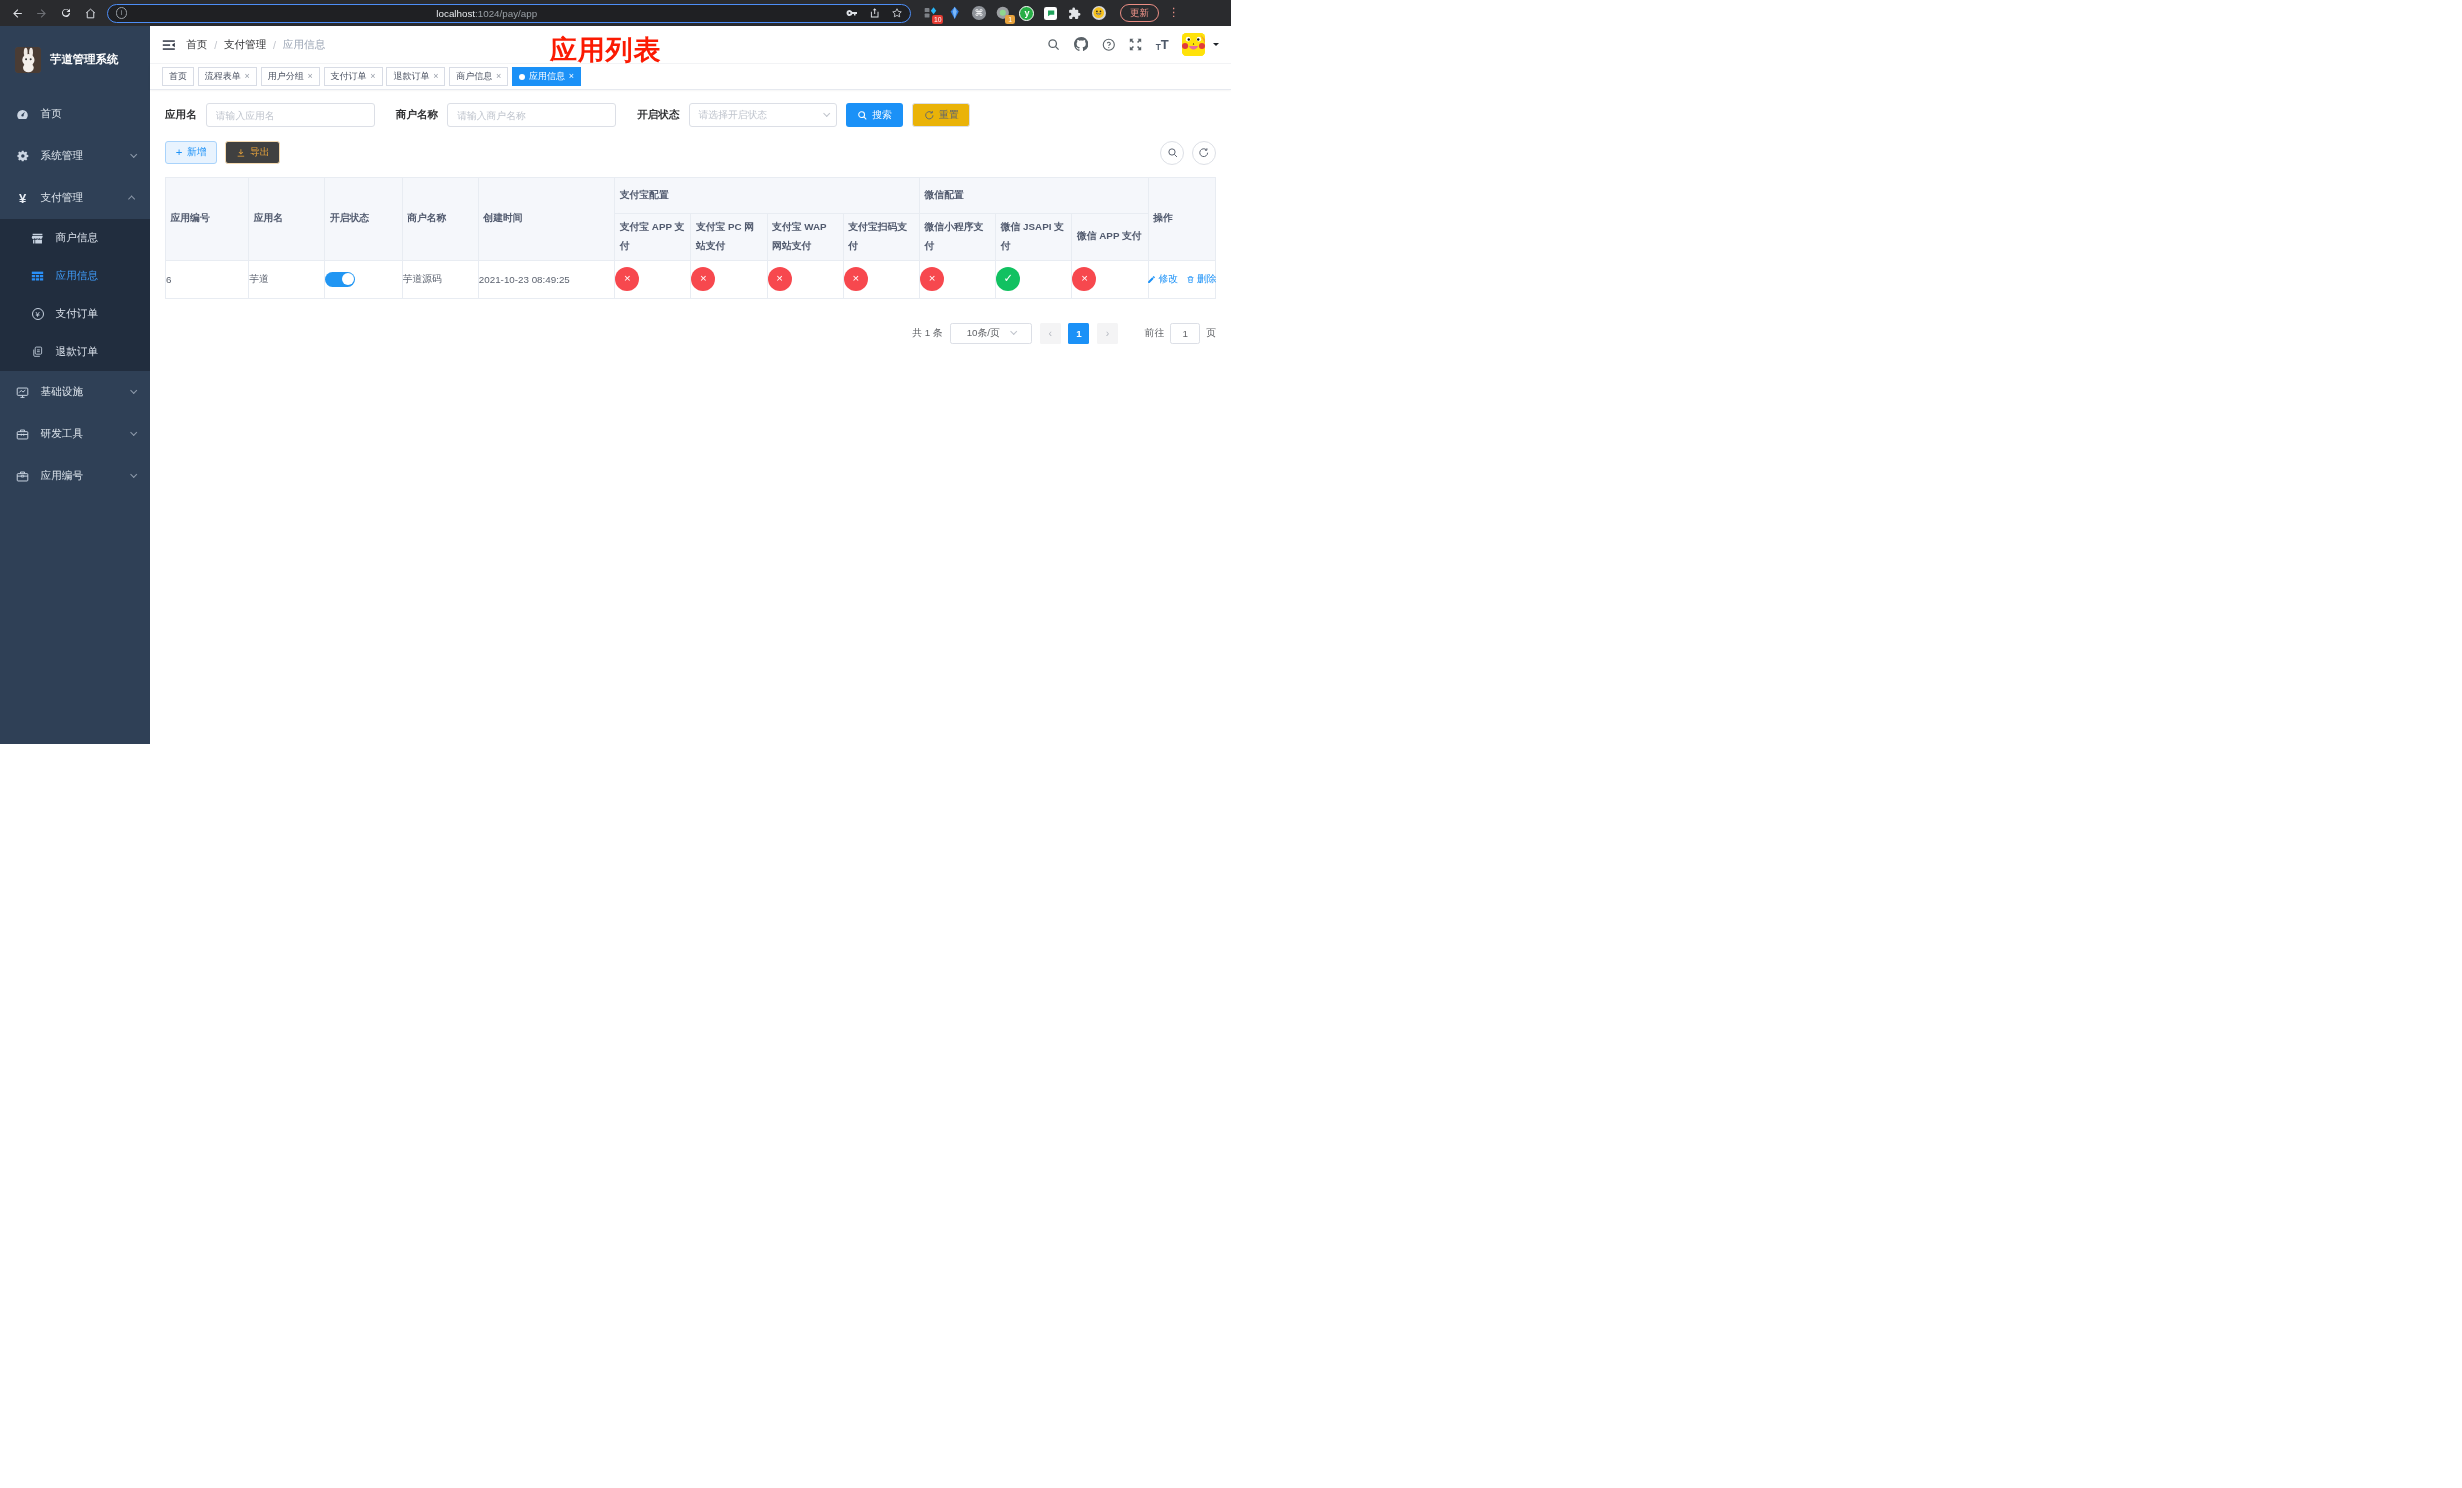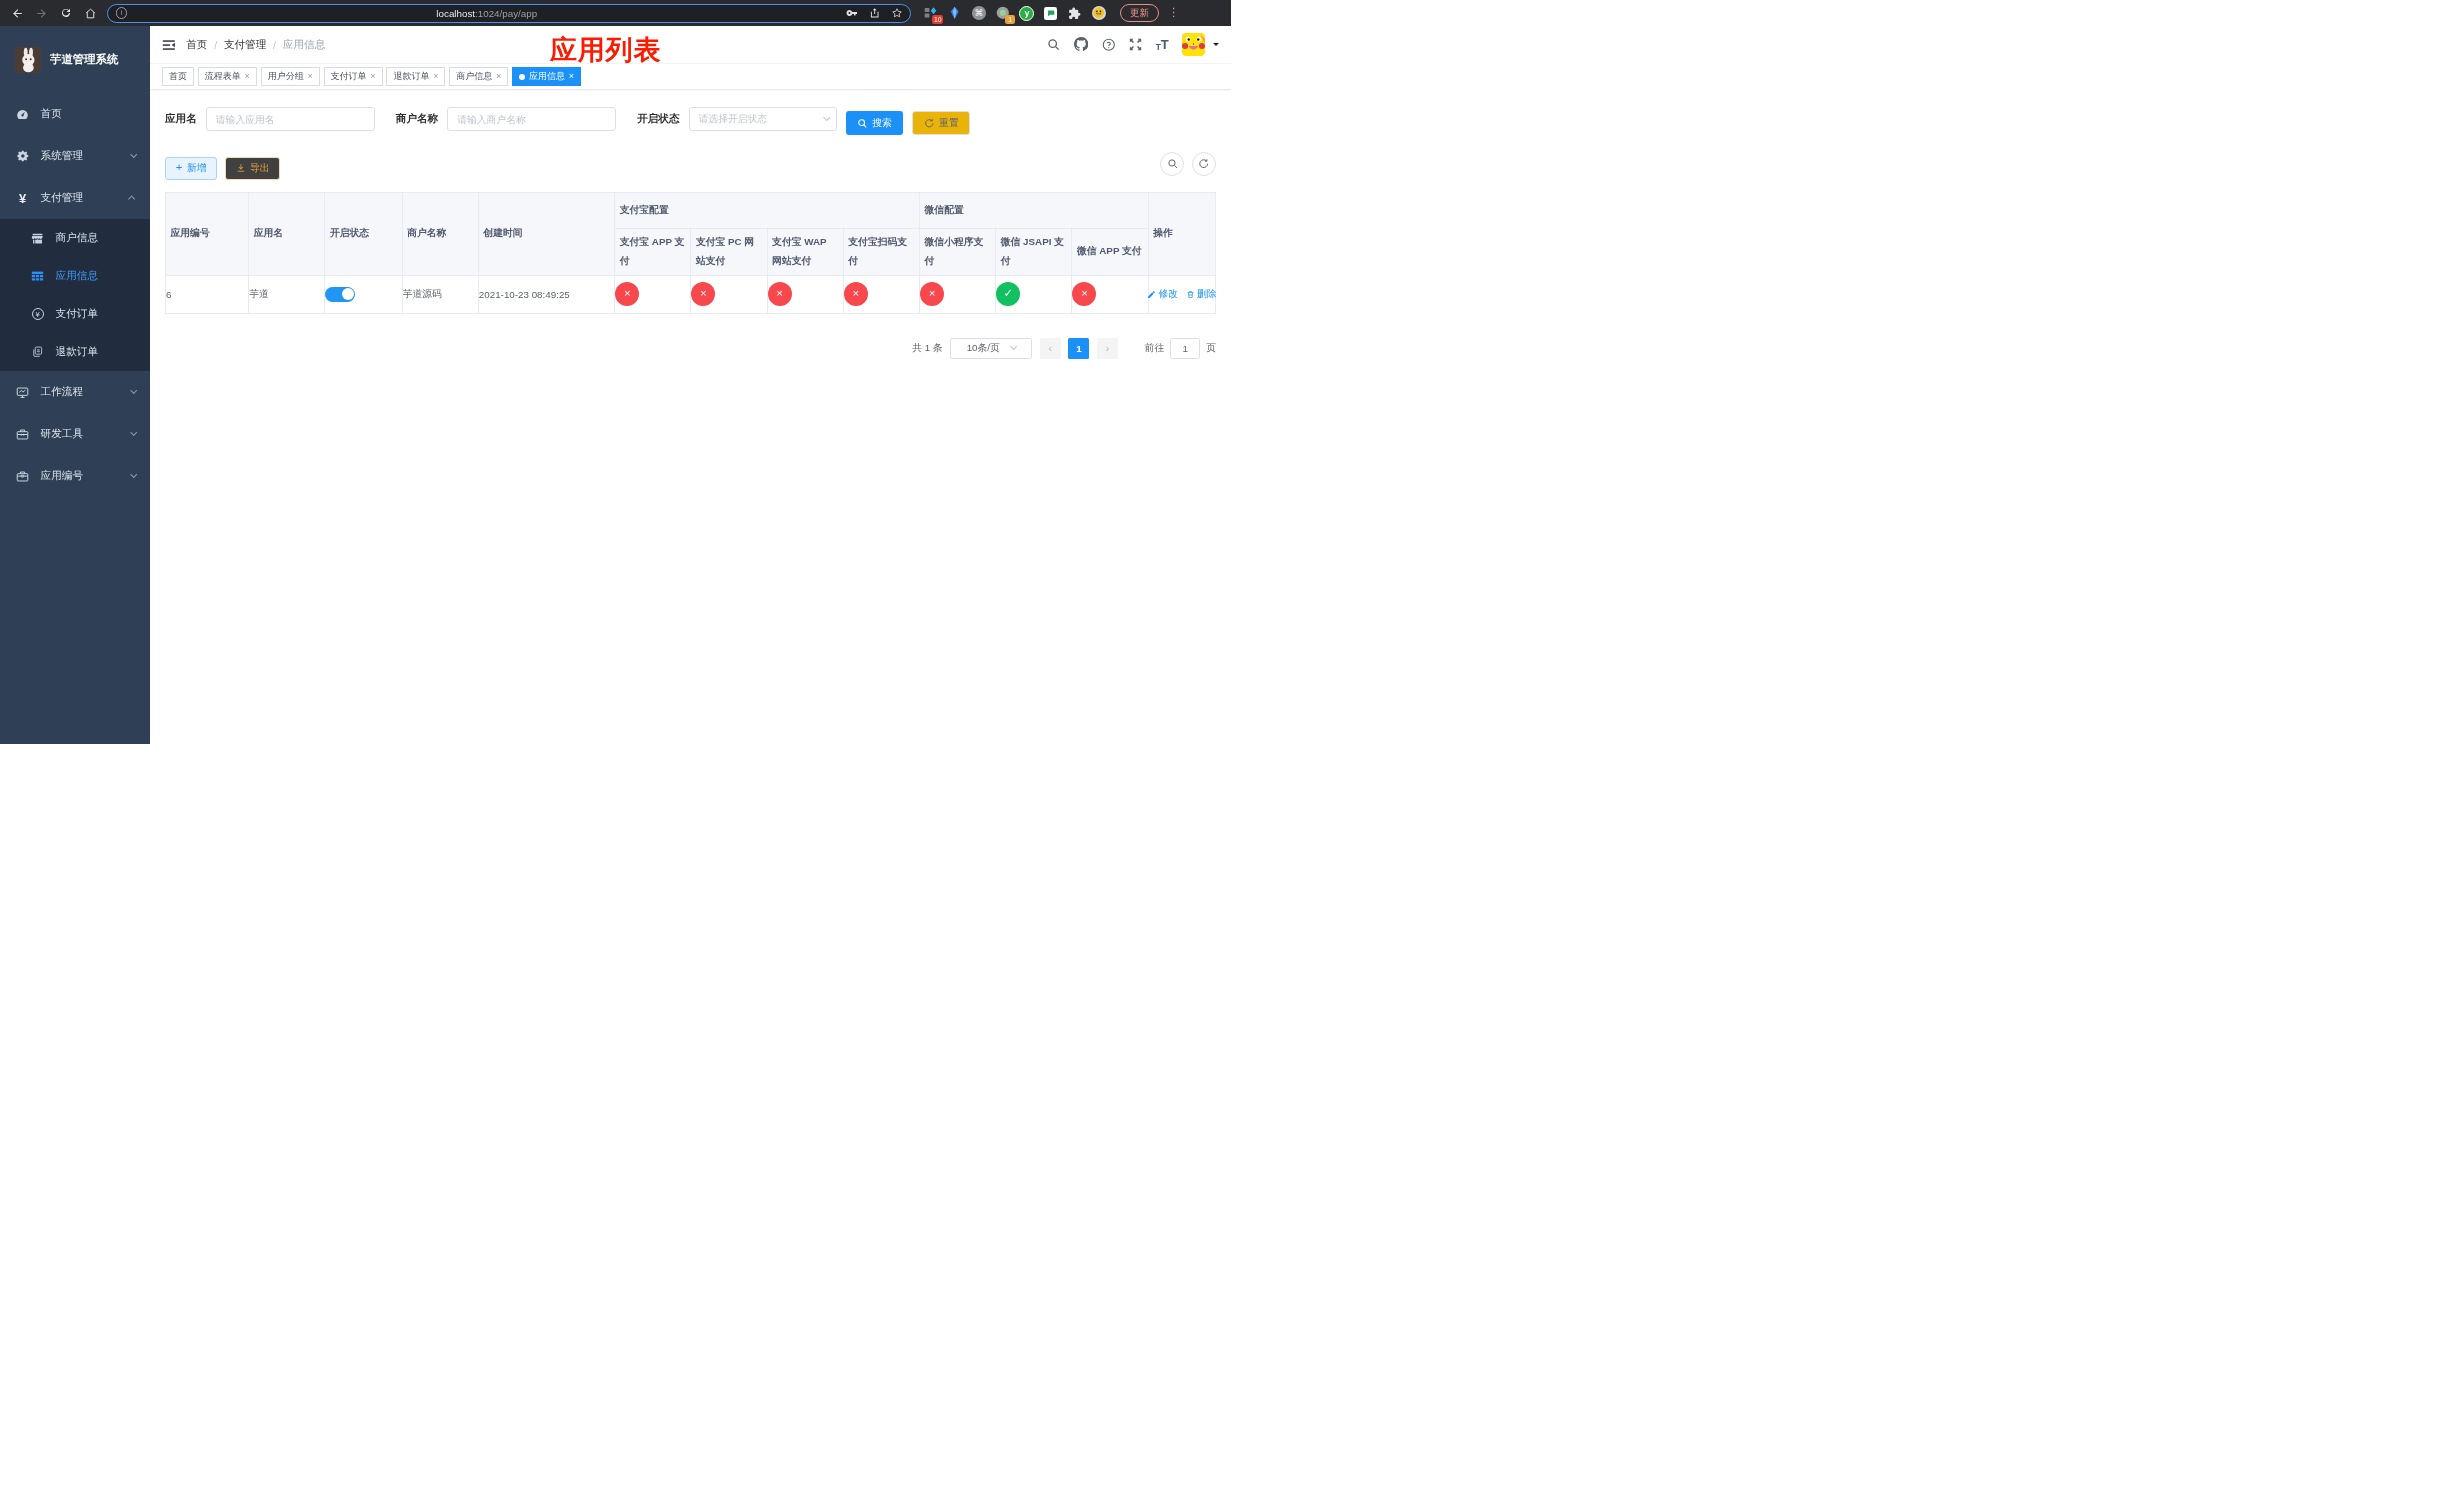--- a/index.html
+++ b/index.html
@@ -76,21 +76,21 @@
   .tag.active .dot{width:6px;height:6px;border-radius:50%;background:#fff;}
   
   .content{flex:1;padding:13px 15px 0 15px;}
   .filter{display:flex;align-items:center;margin-bottom:13.6px;}
   .f-label{font-size:10.6px;font-weight:700;color:#303133;margin-right:9px;white-space:nowrap;}
   .f-input{width:169px;height:24px;border:0.8px solid var(--border);border-radius:3px;padding:0 9px;font-size:9.8px;color:#606266;outline:none;margin-right:21px;font-family:inherit;}
   .f-input::placeholder{color:#bfc4cd;}
   .f-select{width:148px;height:24px;border:0.8px solid var(--border);border-radius:3px;padding:0 7.6px 0 9px;display:flex;align-items:center;color:#bfc4cd;font-size:9.8px;margin-right:9px;cursor:pointer;}
   .f-select .ph{flex:1;}
   .schev{width:5.3px;height:5.3px;border-right:1px solid #c0c4cc;border-bottom:1px solid #c0c4cc;transform:rotate(45deg) translateY(-1.5px);}
-  .btn{height:24px;border-radius:3px;display:inline-flex;align-items:center;justify-content:center;gap:4.5px;font-size:9.8px;cursor:pointer;border:0.8px solid transparent;padding:0 10.6px;margin-top:8px;}
+  .btn{height:24px;border-radius:3px;display:inline-flex;align-items:center;justify-content:center;gap:4.5px;font-size:9.8px;cursor:pointer;border:0.8px solid transparent;padding:0 10.6px;}
   .btn-primary{background:var(--primary);color:#fff;}
   .btn-plain{background:#eab308;border-color:var(--border);color:#5c6370;margin-left:9px;}
   .toolbar-row{display:flex;align-items:center;margin-bottom:12px;}
   .btn-sm{height:23px;padding:0 9.8px;font-size:9.8px;}
   .btn-add{background:#e8f3fe;border-color:#a9d3fb;color:var(--primary);}
   .btn-export{background:#404040;border-color:#f5dab1;color:var(--warn);margin-left:7.6px;}
   .round-btns{margin-left:auto;display:flex;gap:7.6px;}
   .rbtn{width:24px;height:24px;border-radius:50%;border:0.8px solid #dde0e6;background:#fff;display:flex;align-items:center;justify-content:center;color:#5c6370;cursor:pointer;}
   
   table{width:100%;border-collapse:collapse;table-layout:fixed;}
@@ -296,21 +296,21 @@
       </div>
     </div>
 
     <div class="mi">
       <span class="micon">
         <svg width="13" height="13" viewBox="0 0 16 16" fill="none" stroke="currentColor" stroke-width="1.2">
             <rect x="1.5" y="2.5" width="13" height="9" rx="1"></rect>
             <path d="M4 8l2.5-2.5 2 2L11.5 5M8 11.5V14M5.5 14h5"></path>
           </svg>
       </span>
-      <span class="lbl">工作流程</span>
+      <span class="lbl">基础设施</span>
       <span class="chev down"></span>
     </div>
 
     <div class="mi">
       <span class="micon">
         <svg width="13" height="13" viewBox="0 0 16 16" fill="none" stroke="currentColor" stroke-width="1.2">
             <rect x="1.5" y="4.5" width="13" height="9" rx="1"></rect>
             <path d="M5.5 4.5v-2h5v2M1.5 8h13M6.5 7v2.5M9.5 7v2.5"></path>
           </svg>
       </span>

